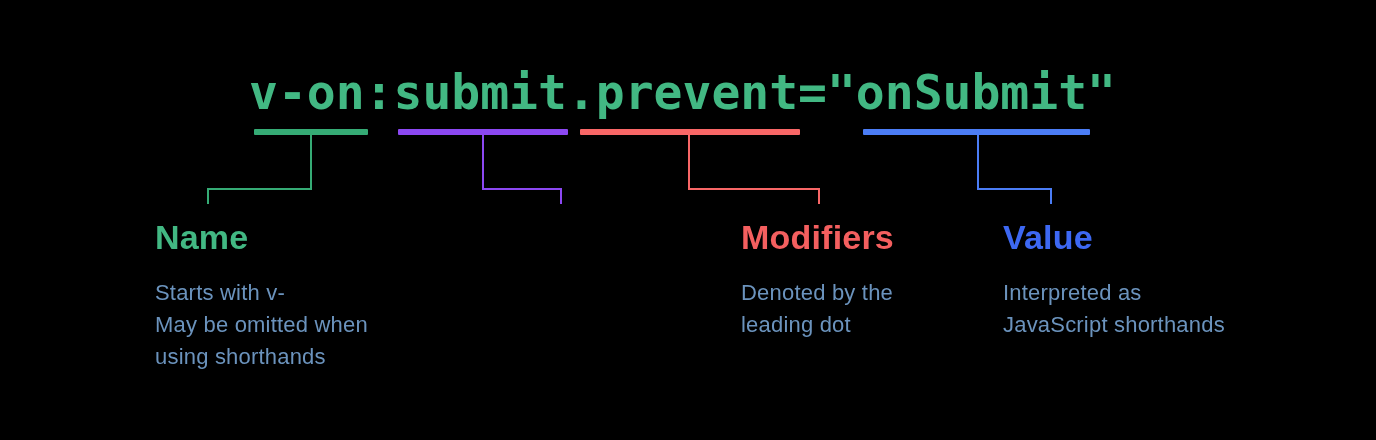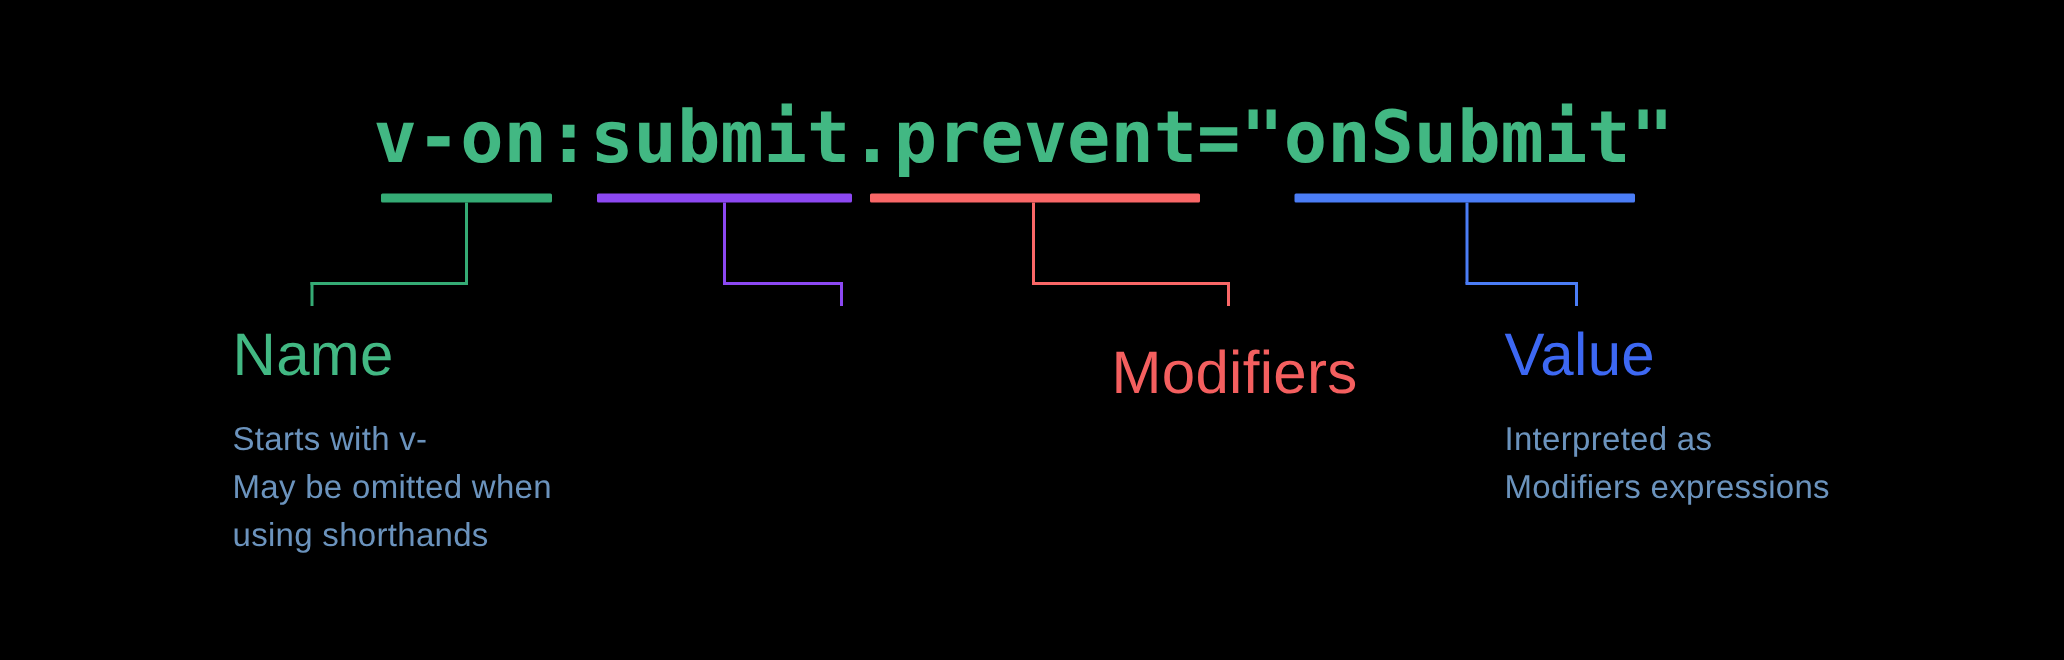--- a/index.html
+++ b/index.html
@@ -30,22 +30,22 @@
   .section { position: absolute; inset: 0; }
   .bar, .conn { position: absolute; background: var(--bar); }
   .bar   { top: 129px; height: 6px; border-radius: 1px; }
   .vert  { top: 135px; width: 2px; height: 54px; }
   .horiz { top: 188px; height: 2px; }
   .drop  { top: 188px; width: 2px; height: 16px; }
   .label {
     position: absolute;
     top: 219px;
     margin: 0;
-    font-size: 40px;
-    font-weight: 400;
+    font-size: 34px;
+    font-weight: 700;
     line-height: 36px;
     color: var(--label);
     letter-spacing: 0.2px;
   }
   .desc {
     position: absolute;
     top: 277px;
     margin: 0;
     font-size: 22px;
     font-weight: 400;
@@ -66,21 +66,21 @@
   .sec1 .vert  { left: 482px; }
   .sec1 .horiz { left: 482px; width: 80px; }
   .sec1 .drop  { left: 560px; }
   .sec1 .label { left: 467px; }
   .sec1 .desc  { left: 467px; }
   
   .sec2 .bar   { left: 580px; width: 220px; }
   .sec2 .vert  { left: 688px; }
   .sec2 .horiz { left: 688px; width: 132px; }
   .sec2 .drop  { left: 818px; }
-  .sec2 .label { left: 741px; margin-top: 12px; }
+  .sec2 .label { left: 741px; }
   .sec2 .desc  { left: 741px; }
   
   .sec3 .bar   { left: 863px; width: 227px; }
   .sec3 .vert  { left: 977px; }
   .sec3 .horiz { left: 977px; width: 75px; }
   .sec3 .drop  { left: 1050px; }
   .sec3 .label { left: 1003px; }
   .sec3 .desc  { left: 1003px; }
 </style>
 </head>
@@ -107,25 +107,27 @@
     <div class="conn horiz"></div>
     <div class="conn drop"></div>
   </div>
 
   <div class="section sec2" style="--bar: #f96767; --label: #f45f5f;">
     <div class="bar"></div>
     <div class="conn vert"></div>
     <div class="conn horiz"></div>
     <div class="conn drop"></div>
     <h2 class="label">Modifiers</h2>
+    <p class="desc">Denoted by the
+leading dot</p>
   </div>
 
   <div class="section sec3" style="--bar: #4b7df6; --label: #3d68f3;">
     <div class="bar"></div>
     <div class="conn vert"></div>
     <div class="conn horiz"></div>
     <div class="conn drop"></div>
     <h2 class="label">Value</h2>
     <p class="desc">Interpreted as
-Modifiers expressions</p>
+JavaScript shorthands</p>
   </div>
 
 </div>
 
 </body></html>

